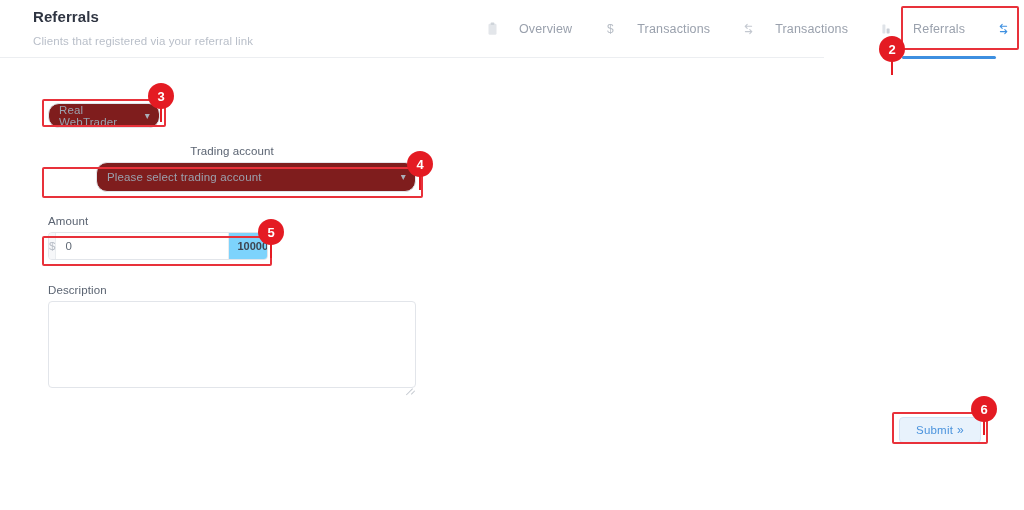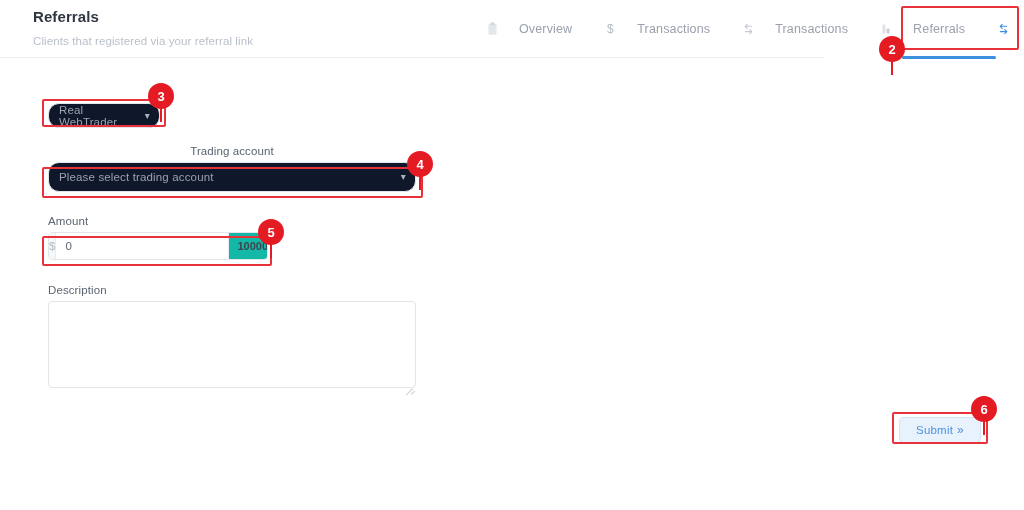--- a/index.html
+++ b/index.html
@@ -66,21 +66,21 @@
   .field-label {
     font-size: 11.5px; color: #5b6472; letter-spacing:.1px;
     margin-bottom: 5px;
   }
 
   .select-box {
     position: relative;
     display: flex; align-items: center;
     border: 1px solid #e2e5ea;
     border-radius: 11px;
-    background: #0f172a;
+    background: #7f1d1d;
     height: 26px;
     padding: 0 10px;
     font-size: 11.5px;
     color: #9aa1ad;
     cursor: pointer;
     letter-spacing:.15px;
   }
   .select-box .chev {
     position: absolute; right: 9px; top: 50%; transform: translateY(-55%);
     color: #a9b0ba; font-size: 10px; line-height: 1;
@@ -88,21 +88,21 @@
 
   
   .acct-type {
     position: absolute; left: 48px; top: 45px;
     width: 112px;
   }
   .acct-type .select-box { height: 25px; padding-right: 24px; }
 
   
   .trading-account { position: absolute; left: 48px; top: 87px; width: 368px; text-align: center; }
-  .trading-account .select-box { height: 30px; }
+  .trading-account .select-box { height: 30px; margin-left: 48px; }
 
   
   .amount { position: absolute; left: 48px; top: 157px; width: 220px; }
   .amount-row {
     display: flex; align-items: stretch;
     border: 1px solid #e2e5ea; border-radius: 4px; overflow: hidden;
     height: 28px; background:#fff;
   }
   .amount-prefix {
     width: 34px; display:flex; align-items:center; justify-content:center;
@@ -115,21 +115,21 @@
     font-size: 11.5px; color: #5f6874;
     padding: 0 9px;
     background: #fff;
     font-family: "Liberation Sans", sans-serif;
   }
   .amount-suffix {
     display:flex; align-items:center; justify-content:center;
     padding: 0 8px;
     font-size: 11px;
     border-left: 1px solid #e9ecef;
-    background: #14b8a6;
+    background: #7dd3fc;
     white-space: nowrap;
   }
   .amount-suffix b { color: #3d4450; font-weight: bold; }
 
   
   .description { position: absolute; left: 48px; top: 226px; width: 368px; }
   .desc-area {
     width: 368px; height: 87px;
     border: 1px solid #e2e5ea; border-radius: 4px;
     background: #fff; outline: none; resize: none;

